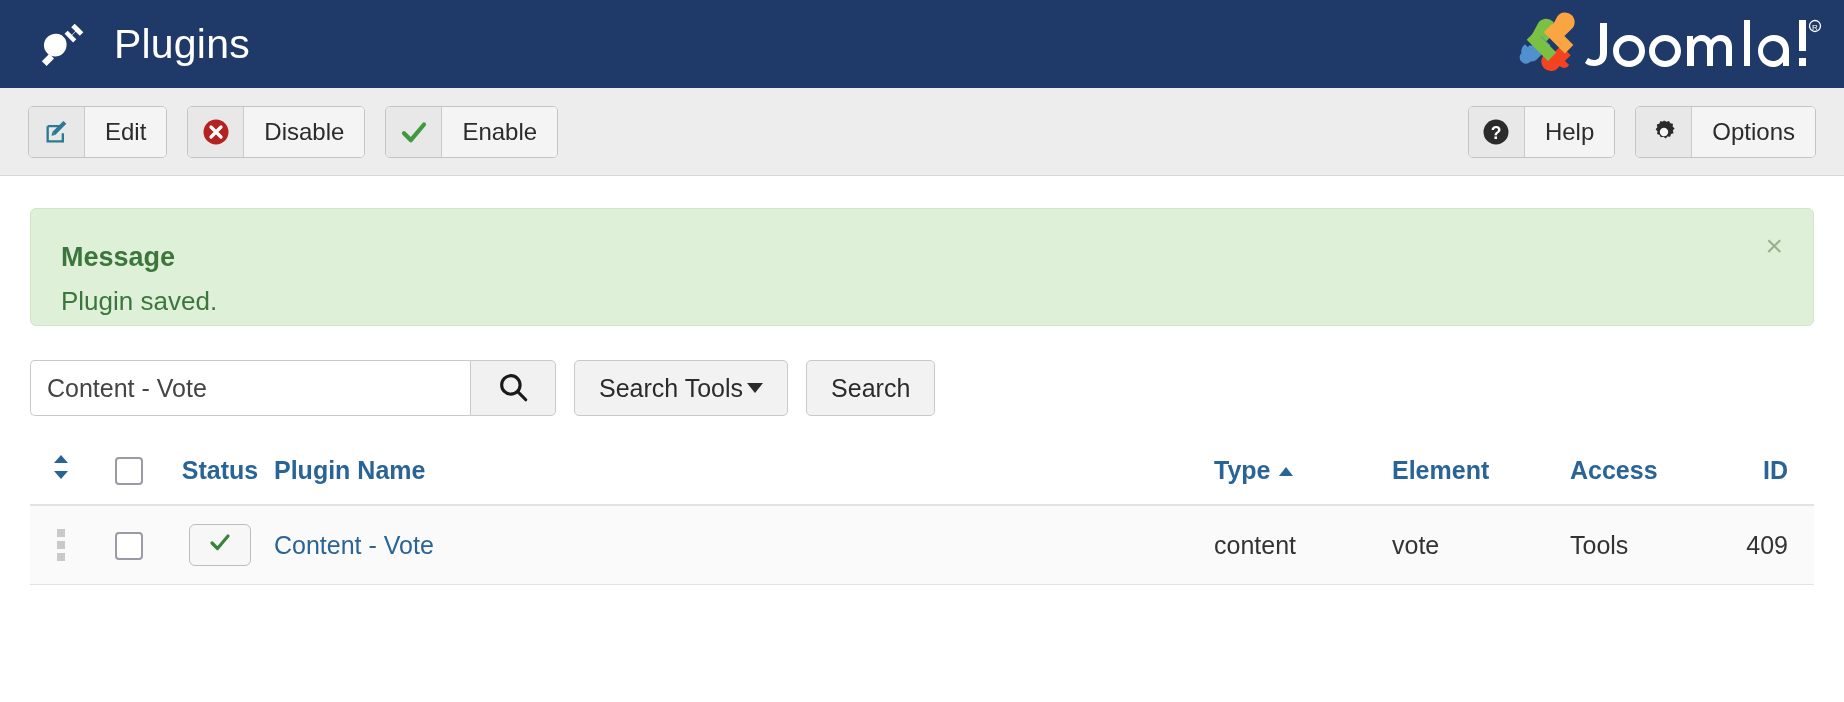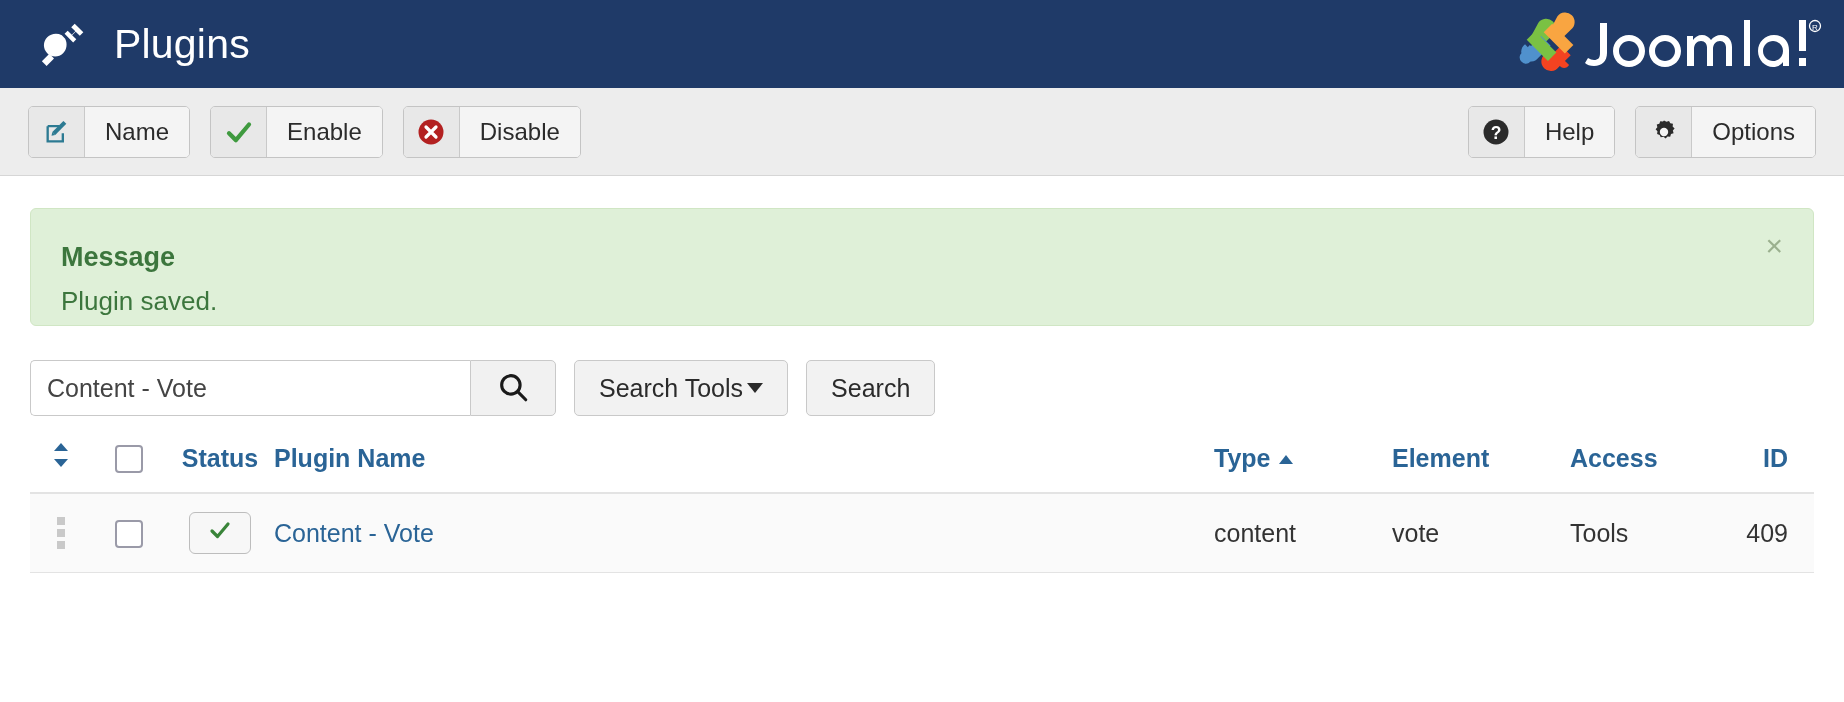--- a/index.html
+++ b/index.html
@@ -159,21 +159,21 @@
     border-left: 8px solid transparent;
     border-right: 8px solid transparent;
     border-top: 10px solid #2b2b2b;
     display: inline-block;
   }
 
   
   table.plugins {
     width: 100%;
     border-collapse: collapse;
-    margin-top: 20px;
+    margin-top: 32px;
     table-layout: fixed;
   }
   table.plugins th {
     font-size: 25px;
     color: #2a6496;
     font-weight: bold;
     padding: 6px 0 18px 0;
     text-align: left;
     border-bottom: 2px solid #e3e3e3;
     white-space: nowrap;
@@ -292,40 +292,40 @@
 
     <div class="btn">
       <span class="btn-icon">
         <svg width="28" height="28" viewBox="0 0 24 24" fill="none" stroke="#2c7a92" stroke-width="2">
           <path d="M4 7 v13 h13 V13"></path>
           <path d="M4 7 h10"></path>
           <path d="M10.5 14.5 L20 5 l-2.5-2.5 L8 12 z" fill="#2c7a92" stroke="none"></path>
           <path d="M8 12 l-0.7 3.2 L10.5 14.5 z" fill="#2c7a92" stroke="none"></path>
         </svg>
       </span>
-      <span class="btn-label">Name</span>
-    </div>
-
-    <div class="btn">
-      <span class="btn-icon">
-        <svg width="30" height="30" viewBox="0 0 24 24" fill="none" stroke="#3f9a3f" stroke-width="3.4" stroke-linecap="round" stroke-linejoin="round">
-          <path d="M4 13 L9.5 18.5 L20 6"></path>
-        </svg>
-      </span>
-      <span class="btn-label">Enable</span>
+      <span class="btn-label">Edit</span>
     </div>
 
     <div class="btn">
       <span class="btn-icon">
         <svg width="30" height="30" viewBox="0 0 24 24">
           <circle cx="12" cy="12" r="10" fill="#b32121"></circle>
           <path d="M8 8 L16 16 M16 8 L8 16" stroke="#ffffff" stroke-width="2.6" stroke-linecap="round"></path>
         </svg>
       </span>
       <span class="btn-label">Disable</span>
+    </div>
+
+    <div class="btn">
+      <span class="btn-icon">
+        <svg width="30" height="30" viewBox="0 0 24 24" fill="none" stroke="#3f9a3f" stroke-width="3.4" stroke-linecap="round" stroke-linejoin="round">
+          <path d="M4 13 L9.5 18.5 L20 6"></path>
+        </svg>
+      </span>
+      <span class="btn-label">Enable</span>
     </div>
 
 
   </div>
 
   <div class="toolbar-group">
 
     <div class="btn">
       <span class="btn-icon">
         <svg width="30" height="30" viewBox="0 0 24 24">

